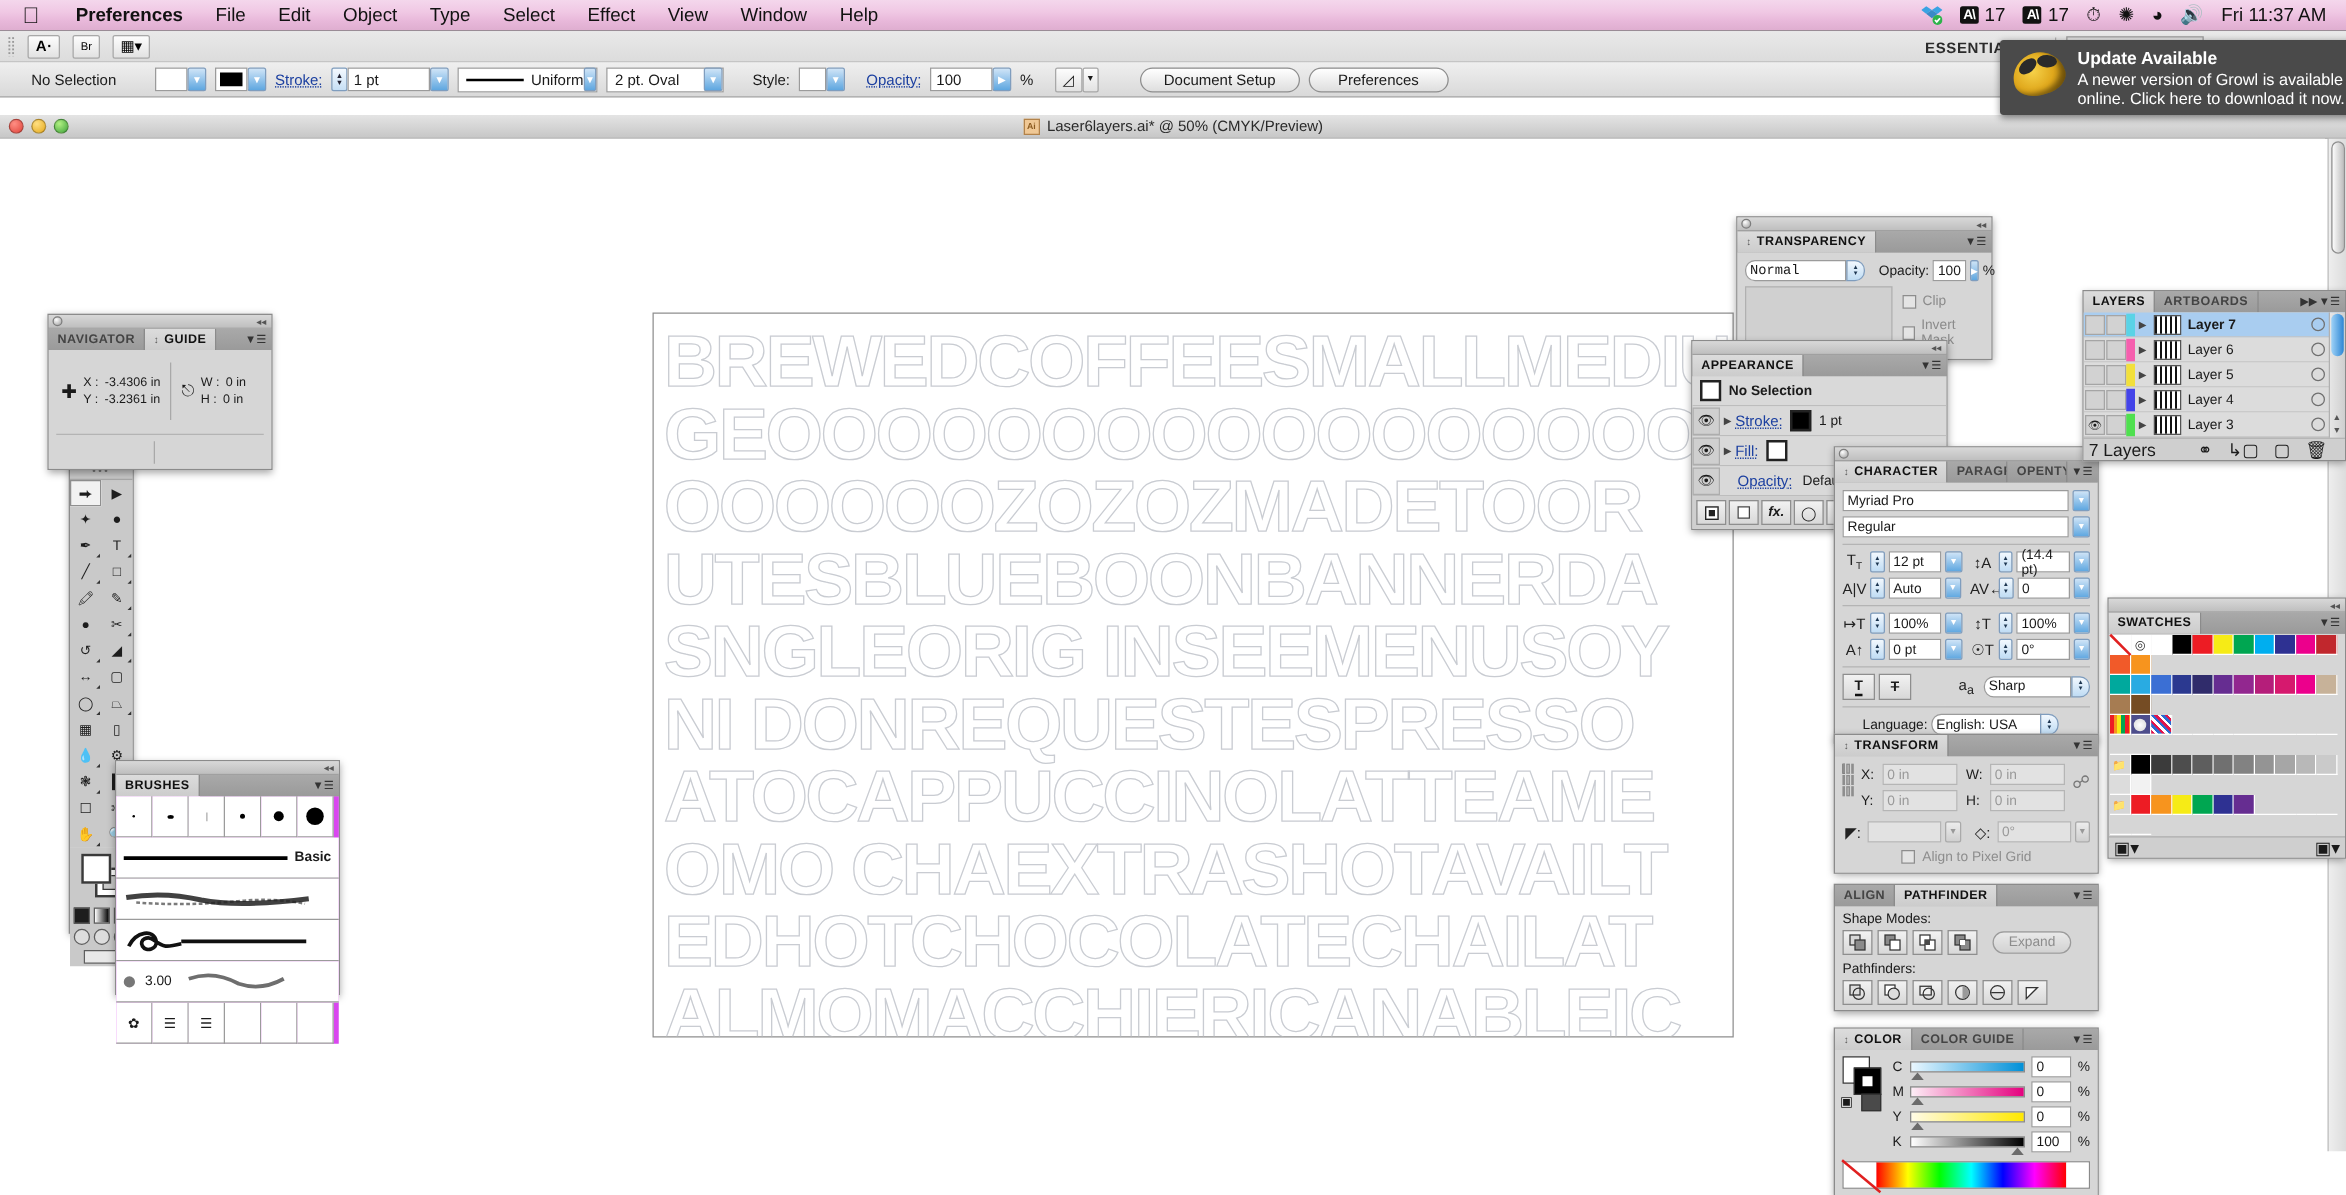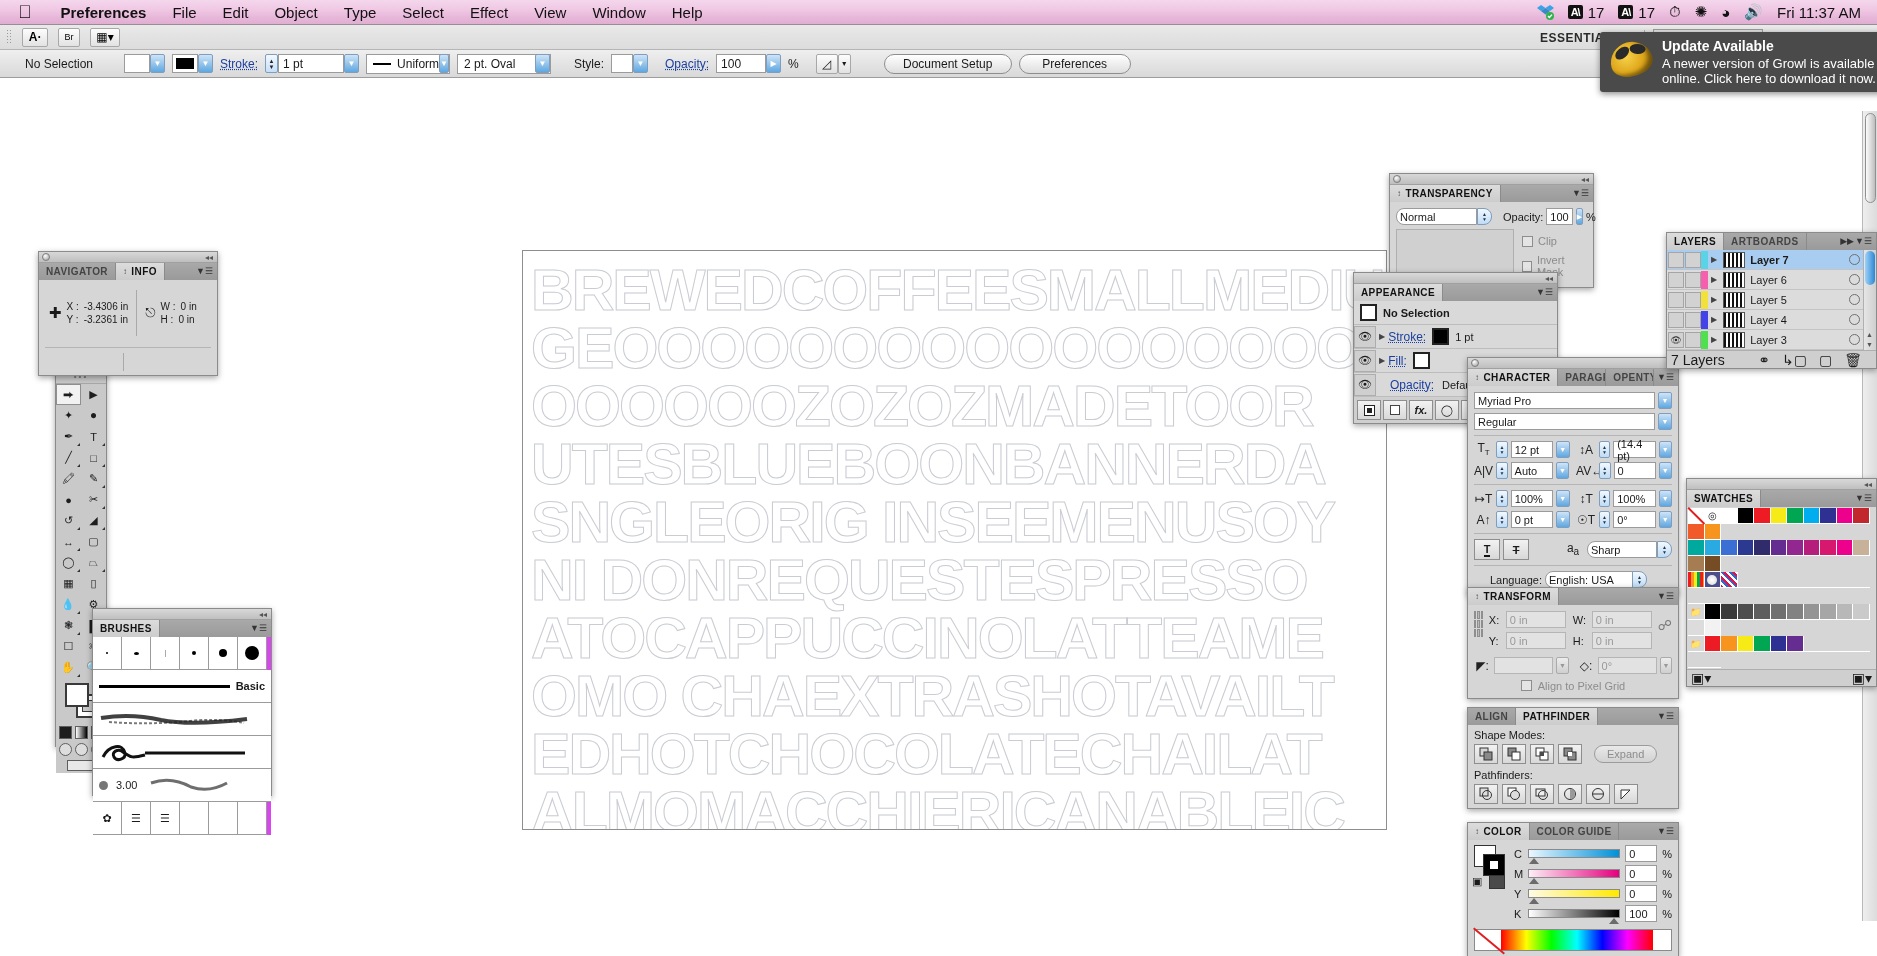--- a/index.html
+++ b/index.html
@@ -357,21 +357,21 @@
     <span class="lbl-link">Stroke:</span>
     <span style="display:flex;">
       <span class="stepper">
           <span>▲</span>
           <span>▼</span>
         </span>
       <span class="num-field" style="width:66px;">1 pt</span>
       <span class="dd-arrow">▼</span>
     </span>
 
-    <span class="combo" style="width:84px;">
+    <span class="combo" style="width:112px;">
       <span class="stroke-preview"></span>
       <span>Uniform</span>
       <span class="dd-arrow">▼</span>
     </span>
 
     <span class="combo" style="width:94px;">
       <span>2 pt. Oval</span>
       <span class="dd-arrow">▼</span>
     </span>
 
@@ -397,20 +397,29 @@
     <span class="pill" style="width:112px;">Preferences</span>
   </div>
 
   <div class="growl">
     <span class="bug"></span>
     <div class="title">Update Available</div>
     <div class="body">A newer version of Growl is available online. Click here to download it now.</div>
   </div>
 
   <div class="docwin">
+    <div class="doctitlebar">
+      <span class="lights">
+        <span class="lt r"></span>
+        <span class="lt y"></span>
+        <span class="lt g"></span>
+      </span>
+      <span class="docicon">Ai</span>
+      <span>Laser6layers.ai* @ 50% (CMYK/Preview)</span>
+    </div>
 
     <div class="canvas-area">
       <div class="artboard">
         <div class="art-inner">
           <div class="art-line">BREWEDCOFFEESMALLMEDIU</div>
           <div class="art-line">GEOOOOOOOOOOOOOOOOOOO</div>
           <div class="art-line">OOOOOOZOZOZMADETOOR</div>
           <div class="art-line">UTESBLUEBOONBANNERDA</div>
           <div class="art-line">SNGLEORIG INSEEMENUSOY</div>
           <div class="art-line">NI DONREQUESTESPRESSO</div>
@@ -488,21 +497,21 @@
 
   <div class="panel shadow-panel" id="panel-info">
     <div class="panel-grip">
       <span class="cbtn"></span>
       <span class="coll">◂◂</span>
     </div>
     <div class="tabrow">
       <span class="tab inactive">NAVIGATOR</span>
       <span class="tab active">
         <span class="grip-arrows">↕</span>
-        <span>INFO</span>
+        <span>GUIDE</span>
       </span>
       <span class="tabfill">
         <span class="panel-menu">▼☰</span>
       </span>
     </div>
     <div class="panel-body" style="padding:4px 6px;">
       <div class="info-grid">
         <span style="font-size:15px;margin-right:5px;">✚</span>
         <span class="info-col">
           <span style="display:flex;gap:5px;">
@@ -609,21 +618,21 @@
         <span class="grip-arrows">↕</span>
         <span>TRANSPARENCY</span>
       </span>
       <span class="tabfill">
         <span class="panel-menu">▼☰</span>
       </span>
     </div>
     <div class="panel-body">
       <div class="row">
         <span style="display:flex;flex:0 0 96px;">
-          <span class="fld" style="flex:1;border-radius:8px 0 0 8px;">Normal</span>
+          <span class="fld" style="flex:1;border-radius:8px 0 0 8px;font-family:Liberation Mono, monospace;">Normal</span>
           <span class="mini-step" style="border-radius:0 8px 8px 0;width:15px;">
               <span>▲</span>
               <span>▼</span>
             </span>
         </span>
         <span style="margin-left:8px;">Opacity:</span>
         <span class="fld" style="width:34px;">100</span>
         <span class="mini-dd">▶</span>
         <span>%</span>
       </div>

